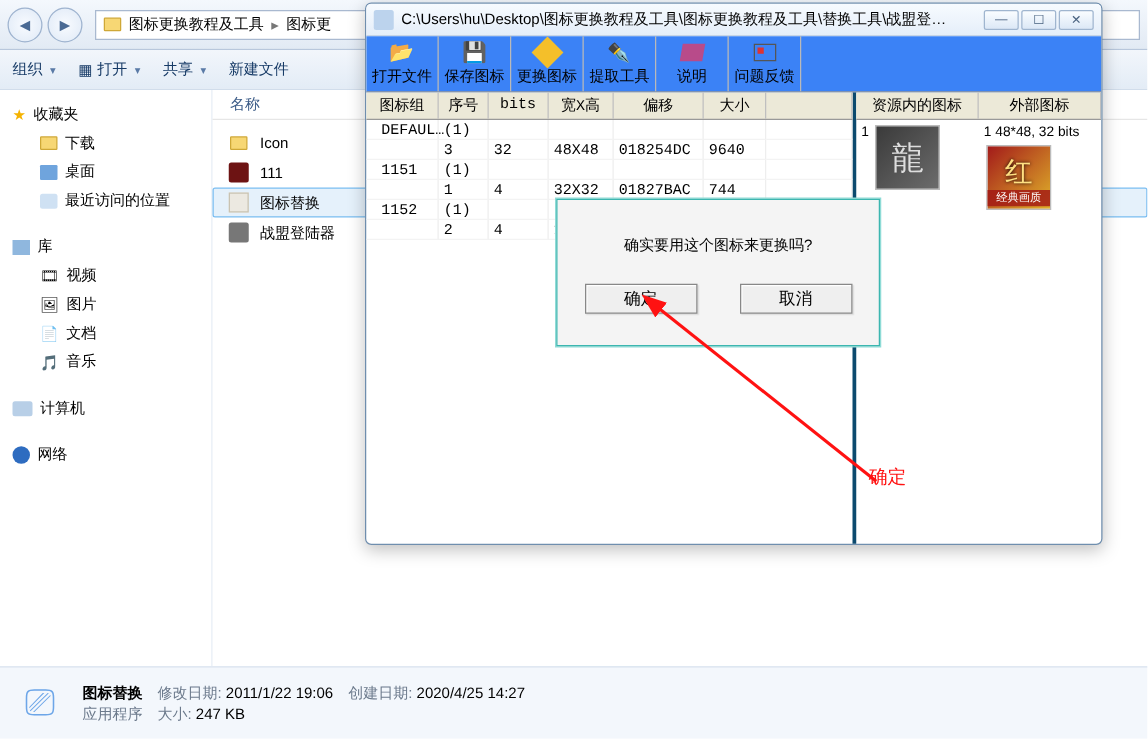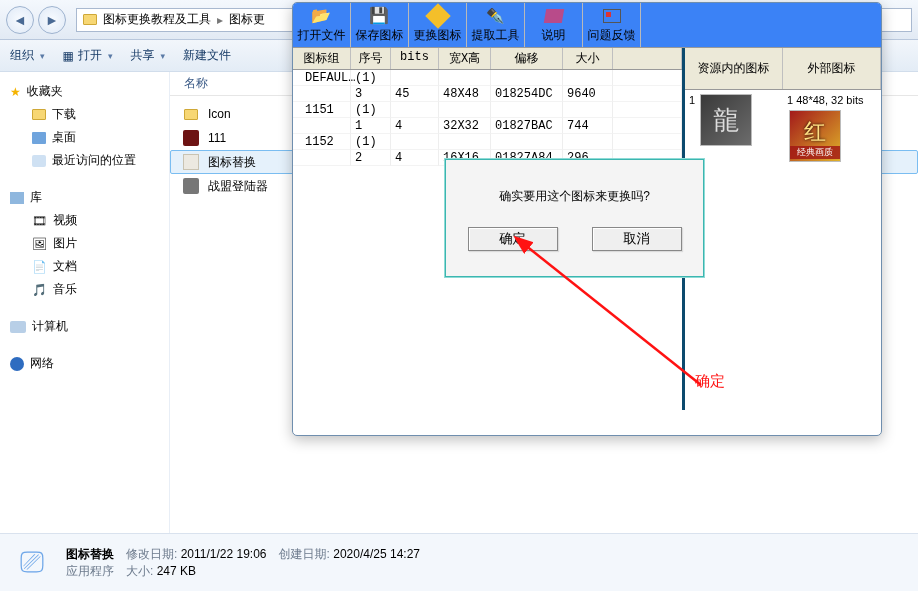--- a/index.html
+++ b/index.html
@@ -65,21 +65,21 @@
   .grid-wrap { flex:1; border-right:3px solid #0c4a6e; display:flex; flex-direction:column; }
   .grid { font-family:"SimSun","Courier New",monospace; font-size:12px; }
   .ghdr, .grow { display:grid; grid-template-columns:58px 40px 48px 52px 72px 50px 1fr; }
   .ghdr { background:#ece9d8; border-bottom:1px solid #999; }
   .ghdr div { border-right:1px solid #bfbfbf; padding:2px 4px; text-align:center; }
   .grow div { padding:1px 4px 1px 4px; border-right:1px solid #eee; border-bottom:1px solid #f3f3f3; white-space:nowrap; height:16px; }
   .grow div:first-child { text-align:left;padding-left:12px;} 
 
   .side { width:196px; display:flex; flex-direction:column; }
   .side-hdrs { display:flex; background:#ece9d8; border-bottom:1px solid #999; }
-  .side-hdrs div { flex:1; text-align:center; padding:12px 2px; border-right:1px solid #bfbfbf; }
+  .side-hdrs div { flex:1; text-align:center; padding:2px 2px; border-right:1px solid #bfbfbf; }
   .side-body { display:flex; }
   .side-col { flex:1; padding:4px; font-size:11px; }
   .thumb { width:52px;height:52px; display:inline-block; border:1px solid #bbb; vertical-align:top; margin-left:2px;}
   .thumb.a { background:linear-gradient(135deg,#3a3a3a,#6c6c6c); position:relative;} 
   .thumb.a::after{content:"龍"; position:absolute; inset:0; display:flex;align-items:center;justify-content:center; color:#ddd; font-size:26px; font-family:"SimSun";}
   .thumb.b { background:linear-gradient(135deg,#a31a1a,#e0b22a); position:relative;}
   .thumb.b::after{content:"红"; position:absolute; left:0; right:0; top:6px; text-align:center; color:#ffe082; font-size:22px; font-family:"SimSun"; text-shadow:0 0 3px #000;}
   .thumb.b::before{content:"经典画质"; position:absolute; bottom:2px; left:0; right:0; text-align:center; color:#fff; font-size:9px; background:rgba(160,20,20,.8);}
 
   
@@ -205,20 +205,29 @@
       </div>
       <div class="line1">
         <span class="k">应用程序</span>
         <span><span class="k">大小:</span> <span>247 KB</span></span>
       </div>
     </div>
   </div>
 </div>
 
 <div class="toolwin">
+  <div class="titlebar">
+    <span class="ti"></span>
+    <span class="title">C:\Users\hu\Desktop\图标更换教程及工具\图标更换教程及工具\替换工具\战盟登…</span>
+    <div class="winbtns">
+      <div>—</div>
+      <div>☐</div>
+      <div>✕</div>
+    </div>
+  </div>
   <div class="toolbar-main">
     <div class="tbtn">
         <span class="ic ic-open"></span>
         <span>打开文件</span>
       </div>
     <div class="tbtn">
         <span class="ic ic-save"></span>
         <span>保存图标</span>
       </div>
     <div class="tbtn">
@@ -262,21 +271,21 @@
               <div>(1)</div>
               <div></div>
               <div></div>
               <div></div>
               <div></div>
               <div></div>
             </div>
             <div class="grow">
               <div></div>
               <div>3</div>
-              <div>45</div>
+              <div>32</div>
               <div>48X48</div>
               <div>018254DC</div>
               <div>9640</div>
               <div></div>
             </div>
             <div class="grow">
               <div>1151</div>
               <div>(1)</div>
               <div></div>
               <div></div>

